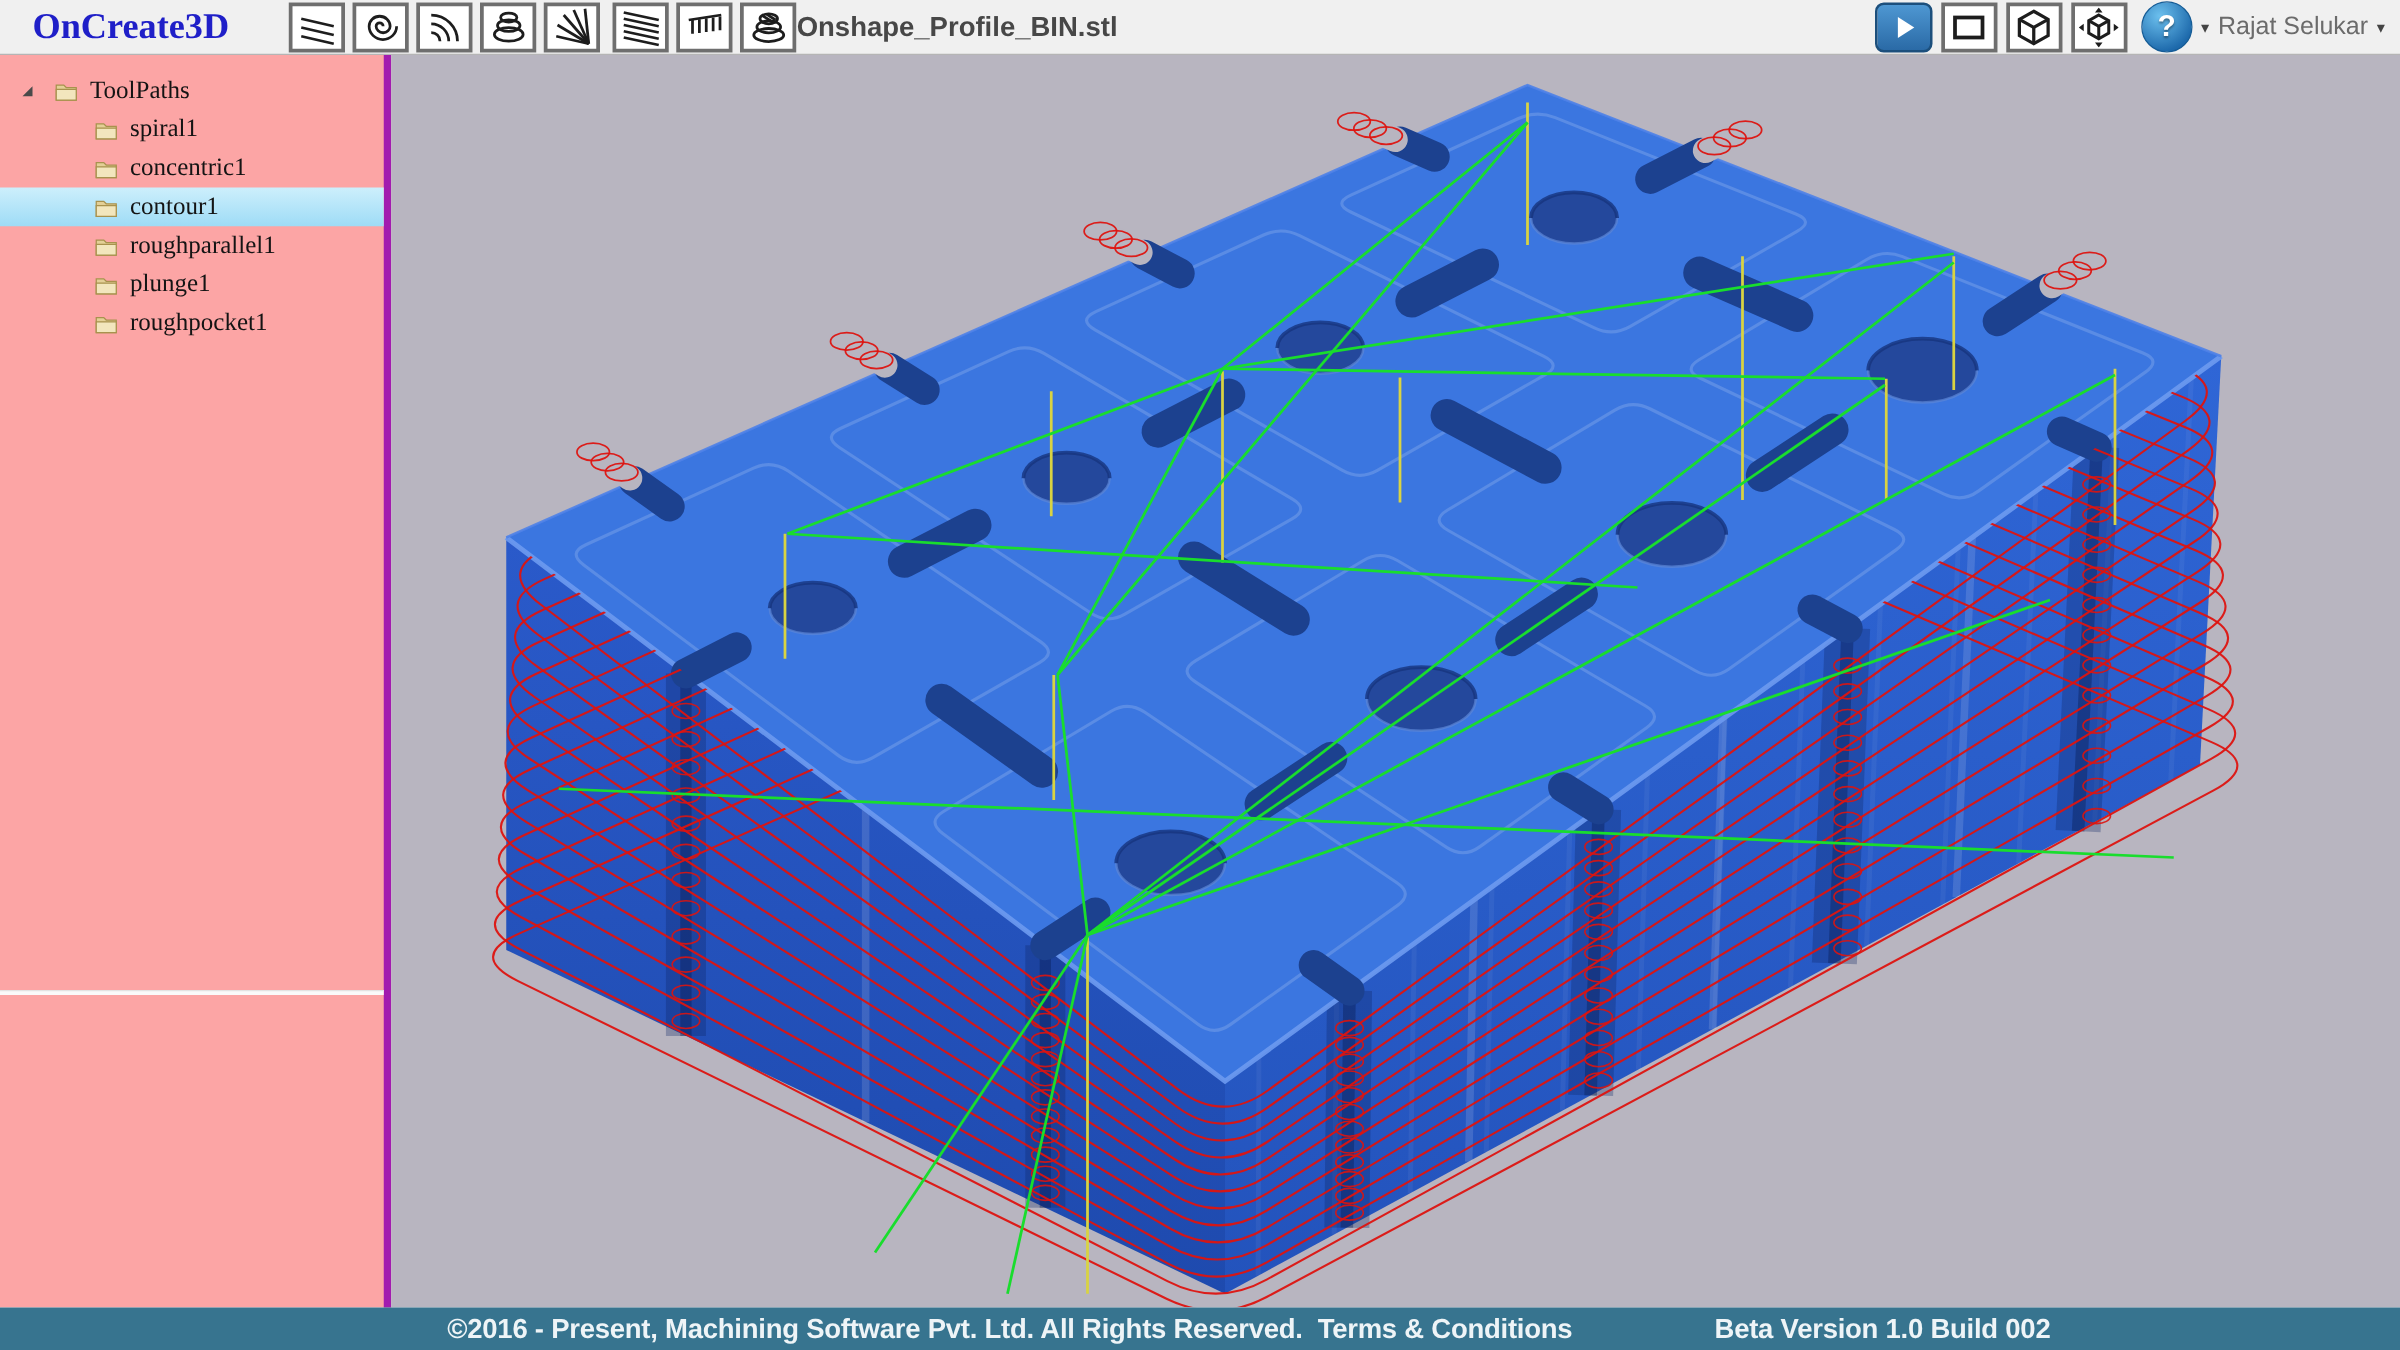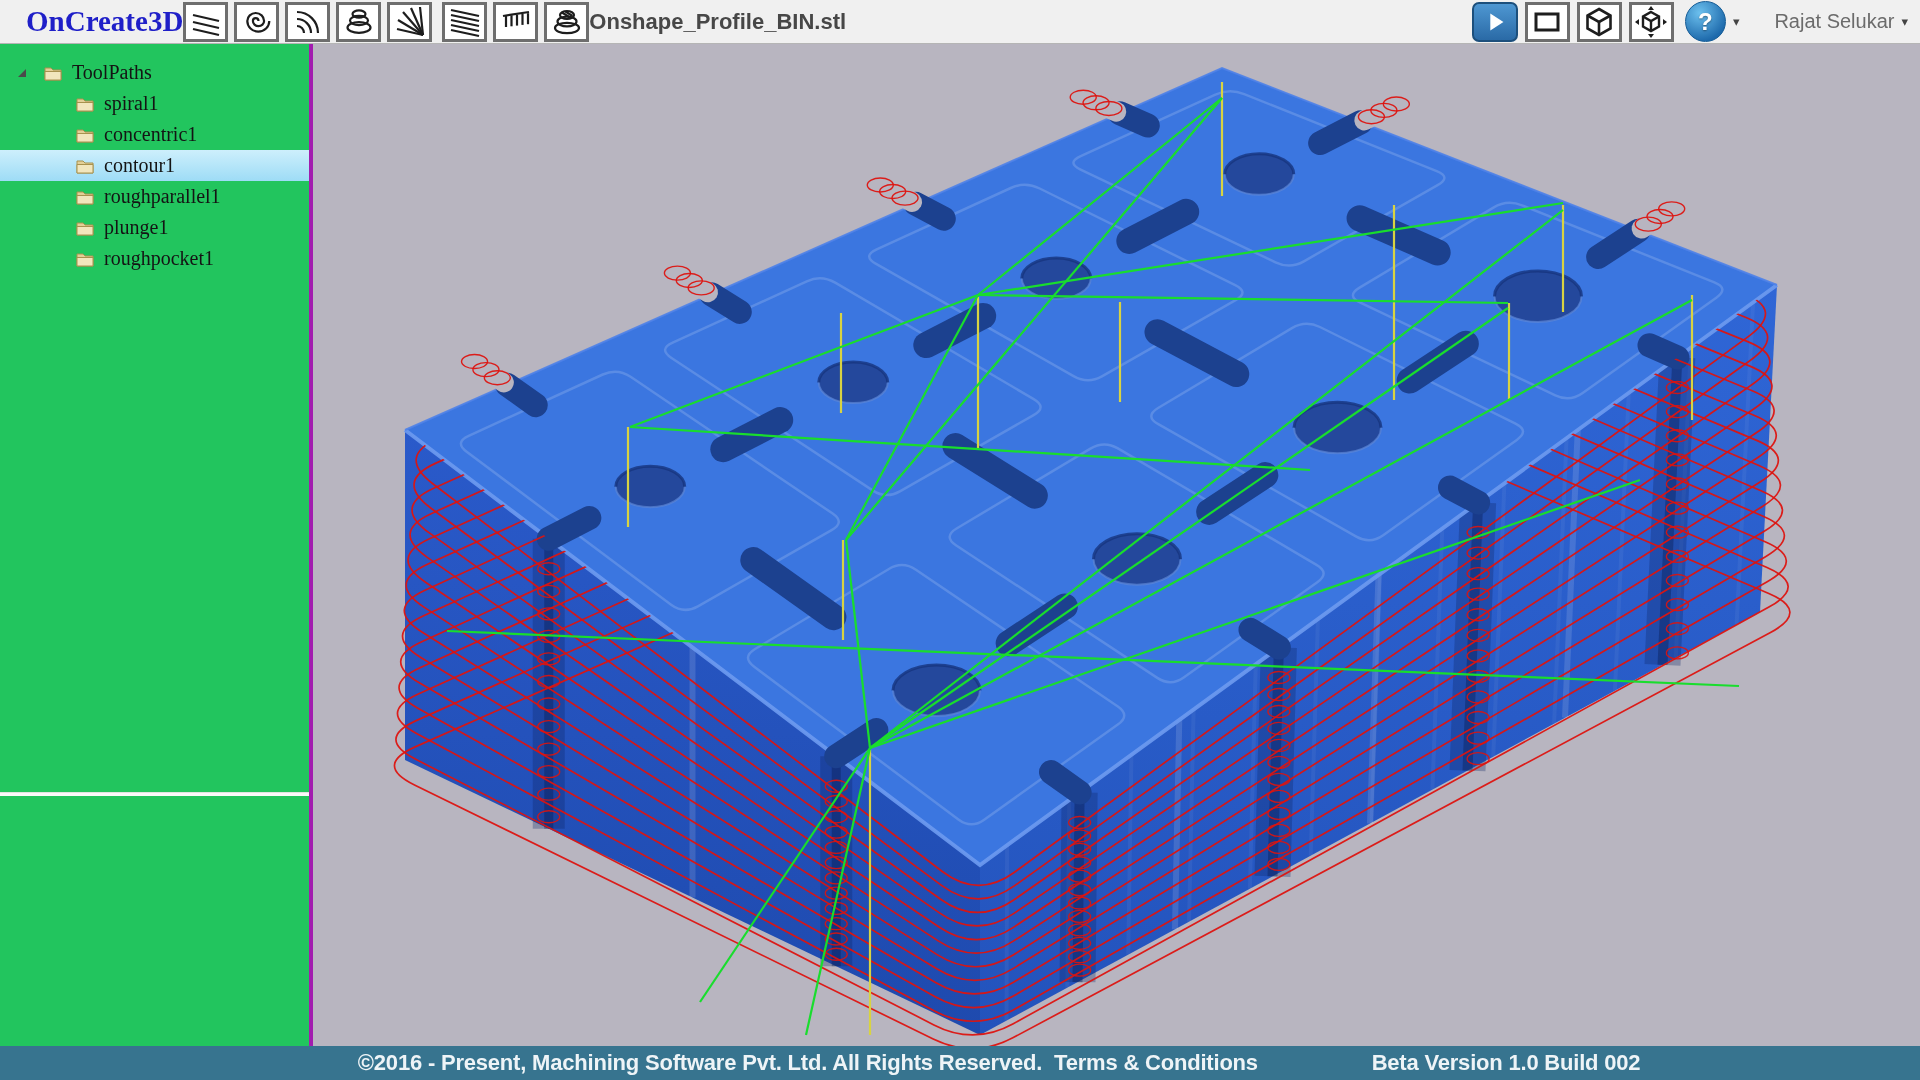--- a/index.html
+++ b/index.html
@@ -4,43 +4,43 @@
 <style>
   * { margin:0; padding:0; box-sizing:border-box; }
   html,body { width:1920px; height:1080px; overflow:hidden; background:#fff;
               font-family:"Liberation Sans", sans-serif; }
   #app { width:1920px; height:1080px; display:flex; flex-direction:column; }
 
   
   #header { height:44px; background:#f0f0f0; border-bottom:1px solid #b5b5b5;
             display:flex; align-items:center; padding:0 12px 0 26px; flex:0 0 44px; }
   #logo { font-family:"Liberation Serif", serif; font-weight:bold; font-size:29px;
-          color:#1f1fc8; letter-spacing:0px; }
+          color:#1f1fc8; letter-spacing:0px; margin-right:48px; }
   .tb-group { display:flex; gap:6px; align-items:center; }
   .tb-group + .tb-group { margin-left:10px; }
   .tbtn { width:45px; height:40px; background:#fff; border:3px solid #6e6e6e;
           display:flex; align-items:center; justify-content:center; padding:0; cursor:pointer; }
   .tbtn svg { display:block; }
   #filename { font-size:22px; font-weight:bold; color:#474747; }
   #right-controls { margin-left:auto; display:flex; align-items:center; gap:7px; }
   .playbtn { width:46px; height:40px; border:2px solid #1c4f7c; border-radius:7px;
              background:linear-gradient(#4e97d2,#2a6aa6); display:flex; align-items:center;
              justify-content:center; cursor:pointer; }
   .helpbtn { width:41px; height:41px; border-radius:50%; border:1px solid #155c96;
              background:radial-gradient(circle at 35% 28%, #6cc0ee, #1d69ab 75%);
              color:#fff; font-size:24px; font-weight:bold; display:flex; align-items:center;
              justify-content:center; cursor:pointer; margin-left:4px;
              text-shadow:0 1px 2px rgba(0,0,0,.4); }
   .caret { font-size:13px; color:#444; }
-  #user-menu { display:flex; align-items:center; gap:7px; margin-left:28px; cursor:pointer; }
+  #user-menu { display:flex; align-items:center; gap:7px; margin-left:0; cursor:pointer; }
   #user-name { font-size:20px; color:#6b6b6b; }
 
   
   #main { flex:1 1 auto; display:flex; min-height:0; }
-  #sidebar { width:313px; flex:0 0 313px; background:#22c55e; border-right:4px solid #a21caf;
+  #sidebar { width:313px; flex:0 0 313px; background:#fca5a5; border-right:6px solid #a21caf;
              position:relative; }
   #tree { padding-top:13px; font-family:"Liberation Serif", serif; font-size:20px; color:#141414; }
   .trow { height:31px; display:flex; align-items:center; cursor:pointer; }
   .trow .expander { width:12px; height:12px; margin-left:16px; flex:0 0 12px; }
   .trow .folder { margin-left:14px; margin-right:8px; flex:0 0 22px; }
   .trow.child .folder { margin-left:74px; }
   .trow.selected { background:linear-gradient(#cdeffc,#9edcf6); }
   #sidebar-divider { position:absolute; left:0; top:748px; width:100%; height:4px;
                      border-top:1px solid #e3e3e3; background:#fafafa; }
 

